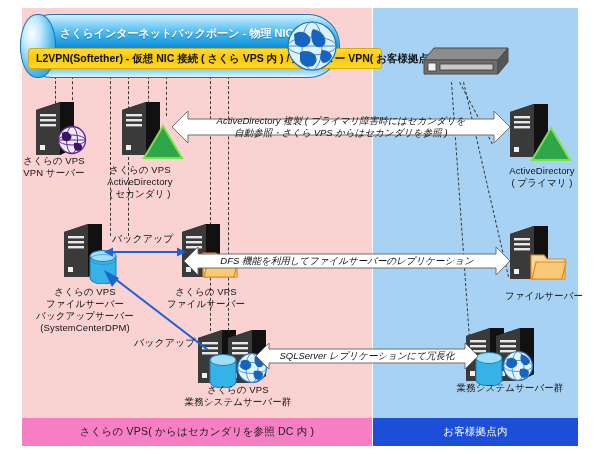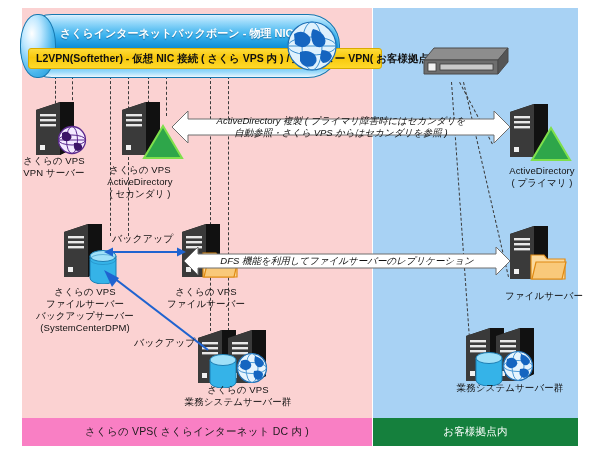--- a/index.html
+++ b/index.html
@@ -14,21 +14,21 @@
     overflow:hidden;
   }
   
   .zone{position:absolute;}
   #zone-vps{left:22px;top:8px;width:350px;height:410px;background:#fbd2d2;}
   #zone-cust{left:373px;top:8px;width:205px;height:410px;background:#a8d2f4;}
   #zone-vps-label{
     left:22px;top:418px;width:350px;height:28px;background:#f97fc4;
   }
   #zone-cust-label{
-    left:373px;top:418px;width:205px;height:28px;background:#15803d;
+    left:373px;top:418px;width:205px;height:28px;background:#1d4ed8;
   }
   .zone-label-txt{
     position:absolute;left:0;top:0;width:100%;height:100%;
     display:flex;align-items:center;justify-content:center;
     font-size:10.5px;color:#1b1b1b;letter-spacing:.2px;white-space:nowrap;
   }
   #zone-cust-label .zone-label-txt{color:#ffffff;}
 
   
   #backbone{
@@ -372,38 +372,44 @@
 自動参照・さくら VPS からはセカンダリを参照 )</div>
   </div>
 
   <div class="blockarrow" style="left:184px;top:244px;width:326px;height:34px;">
     <svg width="326" height="34" viewBox="0 0 326 34">
       <polygon points="0,17 14,3 14,10 312,10 312,3 326,17 312,31 312,24 14,24 14,31" fill="#ffffff" stroke="#6e6e6e" stroke-width="1"></polygon>
     </svg>
     <div class="at">DFS 機能を利用してファイルサーバーのレプリケーション</div>
   </div>
 
+  <div class="blockarrow" style="left:256px;top:340px;width:222px;height:32px;">
+    <svg width="222" height="32" viewBox="0 0 222 32">
+      <polygon points="0,16 13,3 13,9 209,9 209,3 222,16 209,29 209,23 13,23 13,29" fill="#ffffff" stroke="#6e6e6e" stroke-width="1"></polygon>
+    </svg>
+    <div class="at">SQLServer レプリケーションにて冗長化</div>
+  </div>
 
   <div class="bluearrow" style="left:104px;top:246px;width:82px;height:12px;">
     <svg width="82" height="12" viewBox="0 0 82 12">
       <line x1="8" y1="6" x2="74" y2="6" stroke="#1f63d0" stroke-width="2.2"></line>
       <polygon points="0,6 9,1.5 9,10.5" fill="#1f63d0"></polygon>
       <polygon points="82,6 73,1.5 73,10.5" fill="#1f63d0"></polygon>
     </svg>
   </div>
   <div class="bluelabel" style="left:112px;top:232px;">バックアップ</div>
 
   <div class="bluearrow" style="left:100px;top:268px;width:112px;height:86px;">
     <svg width="112" height="86" viewBox="0 0 112 86">
       <line x1="108" y1="82" x2="14" y2="10" stroke="#1f63d0" stroke-width="2.2"></line>
       <polygon points="4,2 19,10 12,19" fill="#1f63d0"></polygon>
     </svg>
   </div>
   <div class="bluelabel" style="left:134px;top:336px;">バックアップ</div>
 
   <div class="zone" id="zone-vps-label">
-    <div class="zone-label-txt">さくらの VPS( さくらインターネット DC 内 )</div>
+    <div class="zone-label-txt">さくらの VPS( からはセカンダリを参照 DC 内 )</div>
   </div>
   <div class="zone" id="zone-cust-label">
     <div class="zone-label-txt">お客様拠点内</div>
   </div>
 
 </div>
 
 </body></html>

